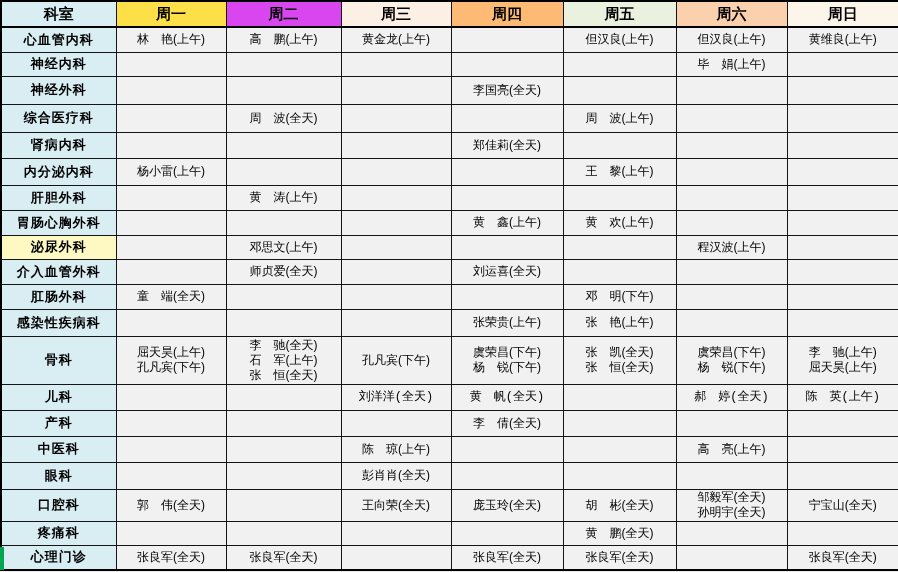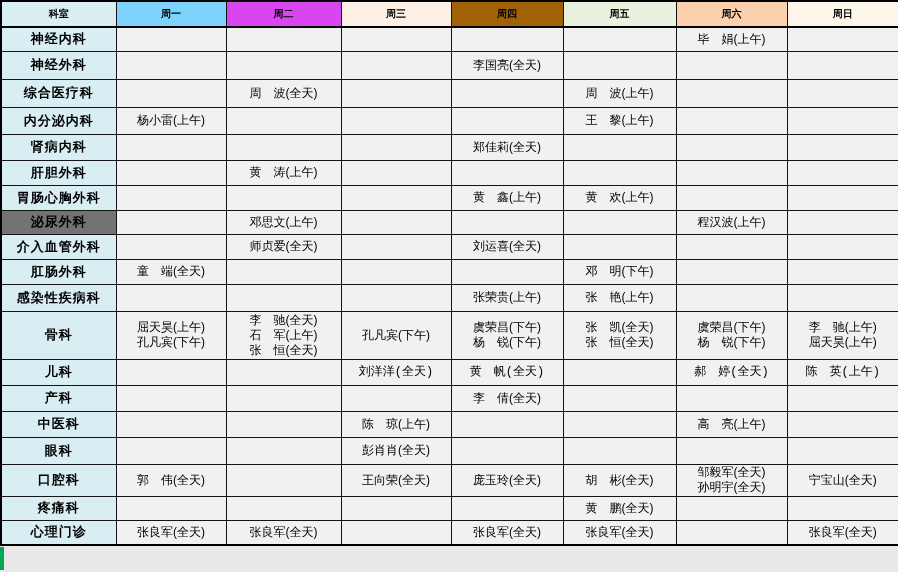--- a/index.html
+++ b/index.html
@@ -25,21 +25,21 @@
     border: 1px solid #141414;
     padding: 0 2px;
     text-align: center;
     vertical-align: middle;
     overflow: hidden;
     box-sizing: border-box;
     color: #000;
   }
   table.schedule thead th {
     font-weight: bold;
-    font-size: 10px;
+    font-size: 15px;
     border-bottom: 2px solid #000;
     height: 26px;
   }
   td.dept {
     font-weight: bold;
     font-size: 13px;
     letter-spacing: 1px;
   }
   td.slot {
     font-size: 12px;
@@ -71,30 +71,52 @@
         <col style="width: 115px;">
         <col style="width: 110px;">
         <col style="width: 112px;">
         <col style="width: 113px;">
         <col style="width: 111px;">
         <col style="width: 112px;">
       </colgroup>
     <thead>
       <tr>
           <th style="background: rgb(217, 238, 243);">科室</th>
-          <th style="background: #7dd3fc; margin-left: 40px;">周一</th>
+          <th style="background: #fde047; margin-left: 40px;">周一</th>
           <th style="background: #d946ef;">周二</th>
           <th style="background: rgb(252, 239, 227);">周三</th>
-          <th style="background: #a16207;">周四</th>
+          <th style="background: #fdba74;">周四</th>
           <th style="background: rgb(234, 241, 223);">周五</th>
           <th style="background: rgb(251, 208, 173);">周六</th>
           <th style="background: rgb(251, 245, 234);">周日</th>
         </tr>
     </thead>
     <tbody>
+        <tr style="height: 25px;">
+          <td class="dept" style="background: rgb(217, 238, 243);">心血管内科</td>
+          <td class="slot">
+            <div class="entry">林　艳(上午)</div>
+          </td>
+          <td class="slot">
+            <div class="entry">高　鹏(上午)</div>
+          </td>
+          <td class="slot">
+            <div class="entry">黄金龙(上午)</div>
+          </td>
+          <td class="slot"></td>
+          <td class="slot">
+            <div class="entry">但汉良(上午)</div>
+          </td>
+          <td class="slot">
+            <div class="entry">但汉良(上午)</div>
+          </td>
+          <td class="slot">
+            <div class="entry">黄维良(上午)</div>
+          </td>
+        </tr>
         <tr style="height: 24px;">
           <td class="dept" style="background: rgb(217, 238, 243);">神经内科</td>
           <td class="slot"></td>
           <td class="slot"></td>
           <td class="slot"></td>
           <td class="slot"></td>
           <td class="slot"></td>
           <td class="slot">
             <div class="entry">毕　娟(上午)</div>
           </td>
@@ -119,46 +141,46 @@
             <div class="entry">周　波(全天)</div>
           </td>
           <td class="slot"></td>
           <td class="slot"></td>
           <td class="slot">
             <div class="entry">周　波(上午)</div>
           </td>
           <td class="slot"></td>
           <td class="slot"></td>
         </tr>
+        <tr style="height: 26px;">
+          <td class="dept" style="background: rgb(217, 238, 243);">肾病内科</td>
+          <td class="slot"></td>
+          <td class="slot"></td>
+          <td class="slot"></td>
+          <td class="slot">
+            <div class="entry">郑佳莉(全天)</div>
+          </td>
+          <td class="slot"></td>
+          <td class="slot"></td>
+          <td class="slot"></td>
+        </tr>
         <tr style="height: 27px;">
           <td class="dept" style="background: rgb(217, 238, 243);">内分泌内科</td>
           <td class="slot">
             <div class="entry">杨小雷(上午)</div>
           </td>
           <td class="slot"></td>
           <td class="slot"></td>
           <td class="slot"></td>
           <td class="slot">
             <div class="entry">王　黎(上午)</div>
           </td>
           <td class="slot"></td>
           <td class="slot"></td>
         </tr>
-        <tr style="height: 26px;">
-          <td class="dept" style="background: rgb(217, 238, 243);">肾病内科</td>
-          <td class="slot"></td>
-          <td class="slot"></td>
-          <td class="slot"></td>
-          <td class="slot">
-            <div class="entry">郑佳莉(全天)</div>
-          </td>
-          <td class="slot"></td>
-          <td class="slot"></td>
-          <td class="slot"></td>
-        </tr>
         <tr style="height: 25px;">
           <td class="dept" style="background: rgb(217, 238, 243);">肝胆外科</td>
           <td class="slot"></td>
           <td class="slot">
             <div class="entry">黄　涛(上午)</div>
           </td>
           <td class="slot"></td>
           <td class="slot"></td>
           <td class="slot"></td>
           <td class="slot"></td>
@@ -172,21 +194,21 @@
           <td class="slot">
             <div class="entry">黄　鑫(上午)</div>
           </td>
           <td class="slot">
             <div class="entry">黄　欢(上午)</div>
           </td>
           <td class="slot"></td>
           <td class="slot"></td>
         </tr>
         <tr style="height: 24px;">
-          <td class="dept" style="background: #737373;">泌尿外科</td>
+          <td class="dept" style="background: #fef9c3;">泌尿外科</td>
           <td class="slot"></td>
           <td class="slot">
             <div class="entry">邓思文(上午)</div>
           </td>
           <td class="slot"></td>
           <td class="slot"></td>
           <td class="slot"></td>
           <td class="slot">
             <div class="entry">程汉波(上午)</div>
           </td>

